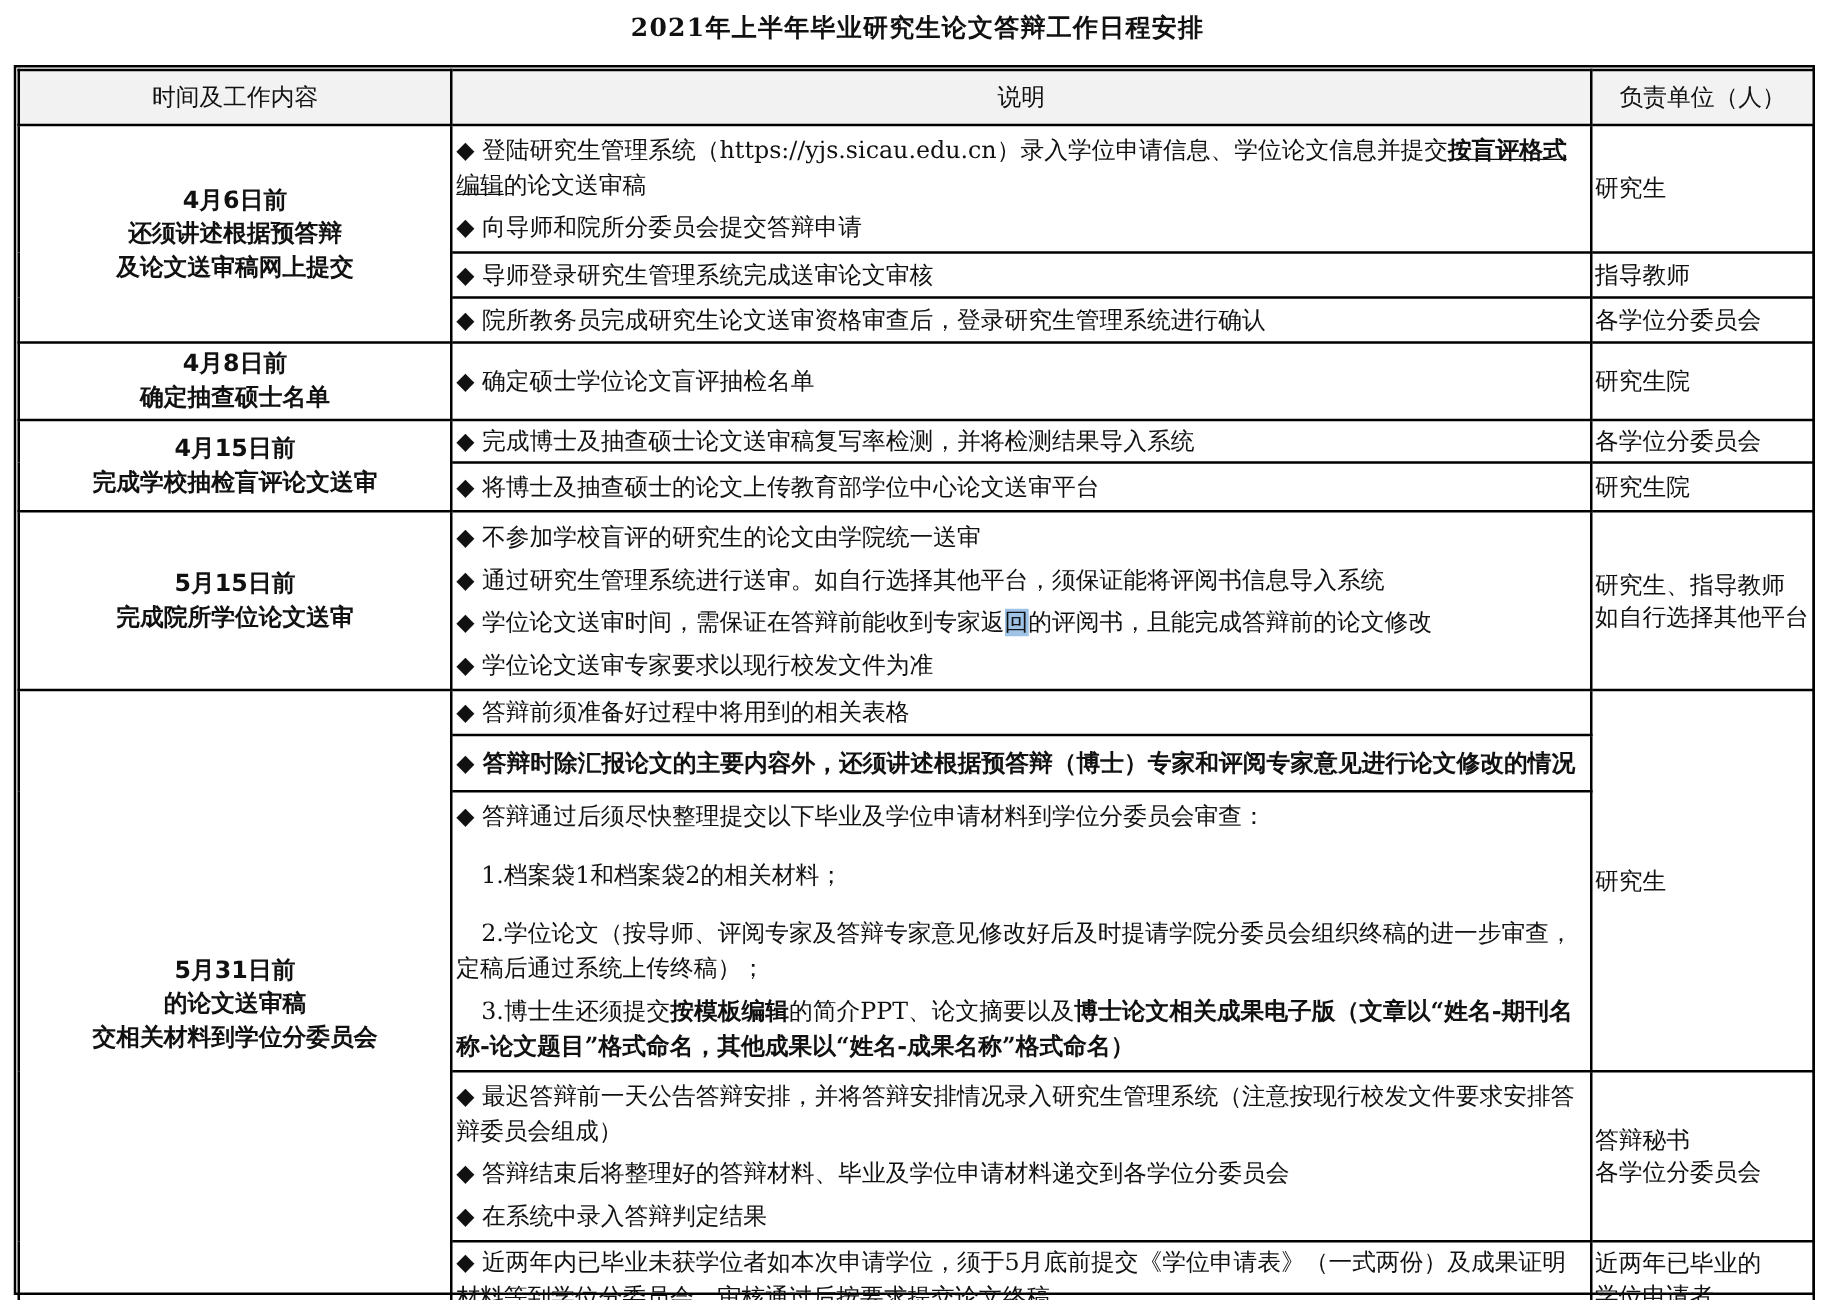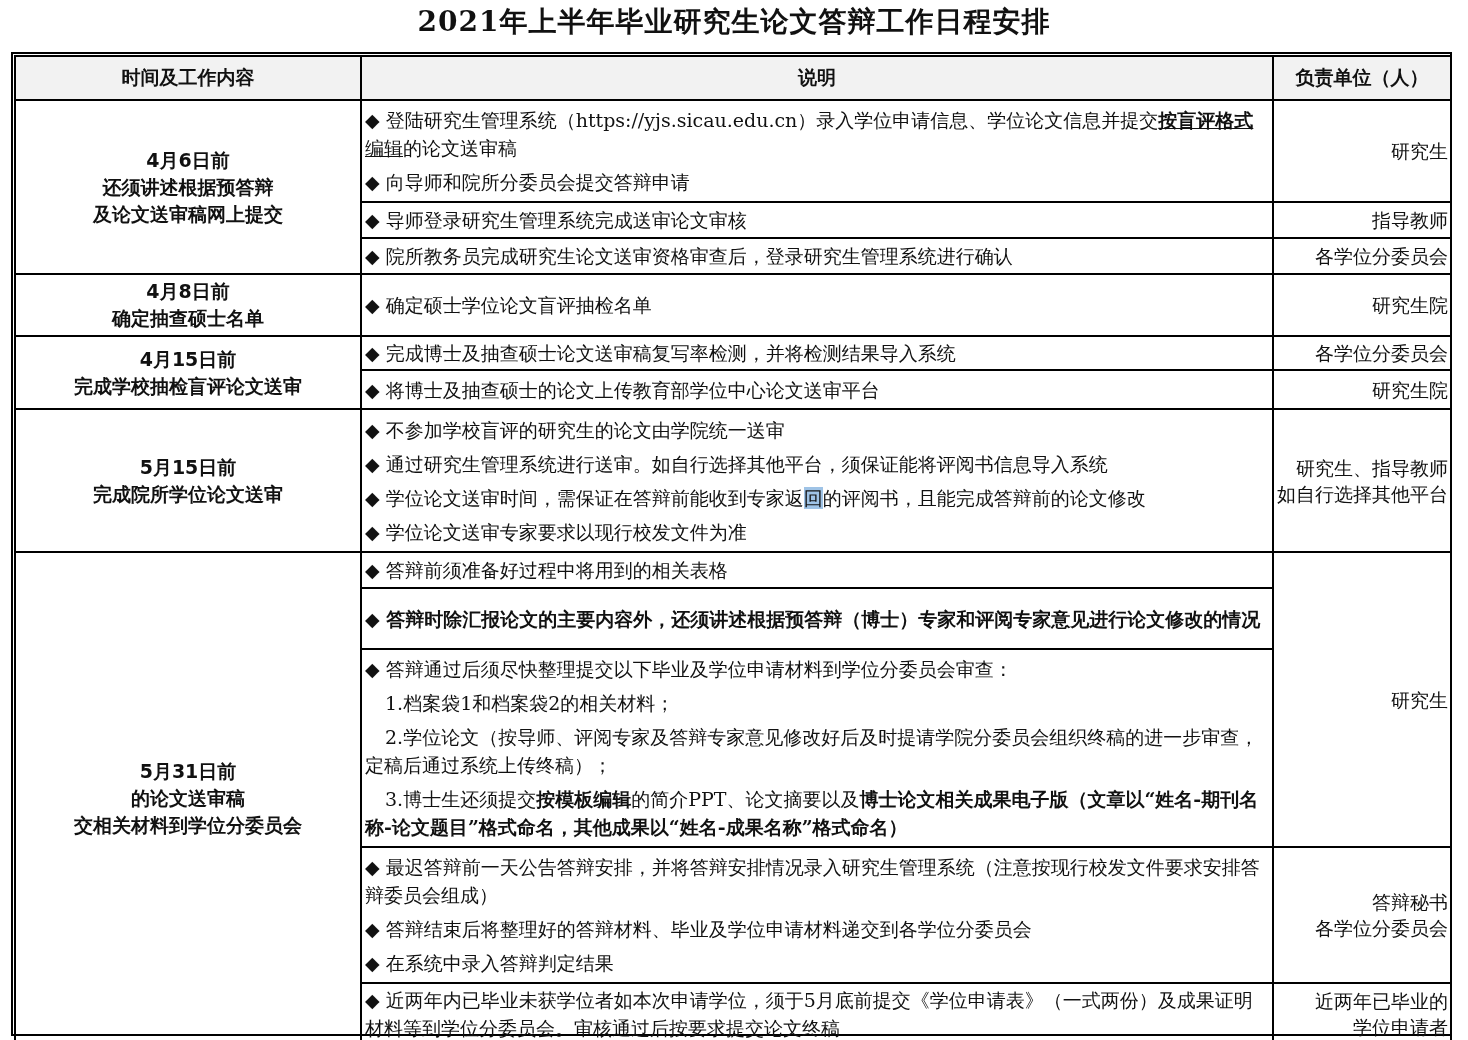--- a/index.html
+++ b/index.html
@@ -1,35 +1,35 @@
 <!DOCTYPE html>
 <html><head>
 <meta charset="utf-8">
 <style>
   html, body { margin:0; padding:0; background:#ffffff; }
   body { width:1468px; height:1040px; position:relative; overflow:hidden;
          font-family:"DejaVu Serif","Liberation Serif",serif; color:#111; }
   .title { position:absolute; left:0; top:2px; width:1468px; text-align:center;
-           font-size:28px; font-weight:bold; letter-spacing:1px; line-height:40px; }
+           font-size:20px; font-weight:bold; letter-spacing:1px; line-height:40px; }
   .frame { position:absolute; left:11px; top:52px; width:1441px; height:984px;
            border:2px solid #000; box-sizing:border-box; }
   table { position:absolute; left:14px; top:55px; width:1436px; border-collapse:collapse;
           table-layout:fixed; }
   td, th { border:2px solid #000; padding:0 2px; vertical-align:middle; }
-  th { background:#f2f2f2; height:42px; font-size:19px; font-weight:bold;
+  th { background:#f2f2f2; height:42px; font-size:19px; font-weight:normal;
        font-family:"DejaVu Sans","Liberation Sans",sans-serif; }
   td.when { text-align:center; font-weight:bold; font-size:19px; line-height:27px;
             font-family:"DejaVu Sans","Liberation Sans",sans-serif; }
   td.desc { font-size:19px; line-height:28px; padding:2px 3px; }
-  td.resp { text-align:right; font-size:19px; line-height:26px; }
+  td.resp { text-align:left; font-size:19px; line-height:26px; }
   .item { padding:3px 0; }
   .b { font-weight:bold;margin-top:16px; }
   .u { text-decoration:underline; }
   .hl { background:#9fc3e6; }
-  .sub { padding-left:20px; }
+  .sub { padding-left:20px;margin-top:13px; }
 </style>
 </head>
 <body>
 
 <div class="title">2021年上半年毕业研究生论文答辩工作日程安排</div>
 <div class="frame"></div>
 
 <table>
   <colgroup>
       <col style="width:346px">
@@ -105,21 +105,21 @@
 
   <tr style="height:36px">
     <td class="when" rowspan="5">
       <div>5月31日前</div>
       <div>的论文送审稿</div>
       <div>交相关材料到学位分委员会</div>
     </td>
     <td class="desc">◆  答辩前须准备好过程中将用到的相关表格</td>
     <td class="resp" rowspan="3">研究生</td>
   </tr>
-  <tr style="height:61px">
+  <tr style="height:45px">
     <td class="desc b">◆ 答辩时除汇报论文的主要内容外，还须讲述根据预答辩（博士）专家和评阅专家意见进行论文修改的情况</td>
   </tr>
   <tr style="height:187px">
     <td class="desc">
       <div class="item">◆ 答辩通过后须尽快整理提交以下毕业及学位申请材料到学位分委员会审查：</div>
       <div class="item sub">1.档案袋1和档案袋2的相关材料；</div>
       <div class="item sub" style="padding-left:0;text-indent:20px">2.学位论文（按导师、评阅专家及答辩专家意见修改好后及时提请学院分委员会组织终稿的进一步审查，定稿后通过系统上传终稿）；</div>
       <div class="item" style="text-indent:20px"><span>3.博士生还须提交</span><span class="b">按模板编辑</span><span>的简介PPT、论文摘要以及</span><span class="b">博士论文相关成果电子版（文章以“姓名-期刊名称-论文题目”格式命名，其他成果以“姓名-成果名称”格式命名）</span></div>
     </td>
   </tr>

